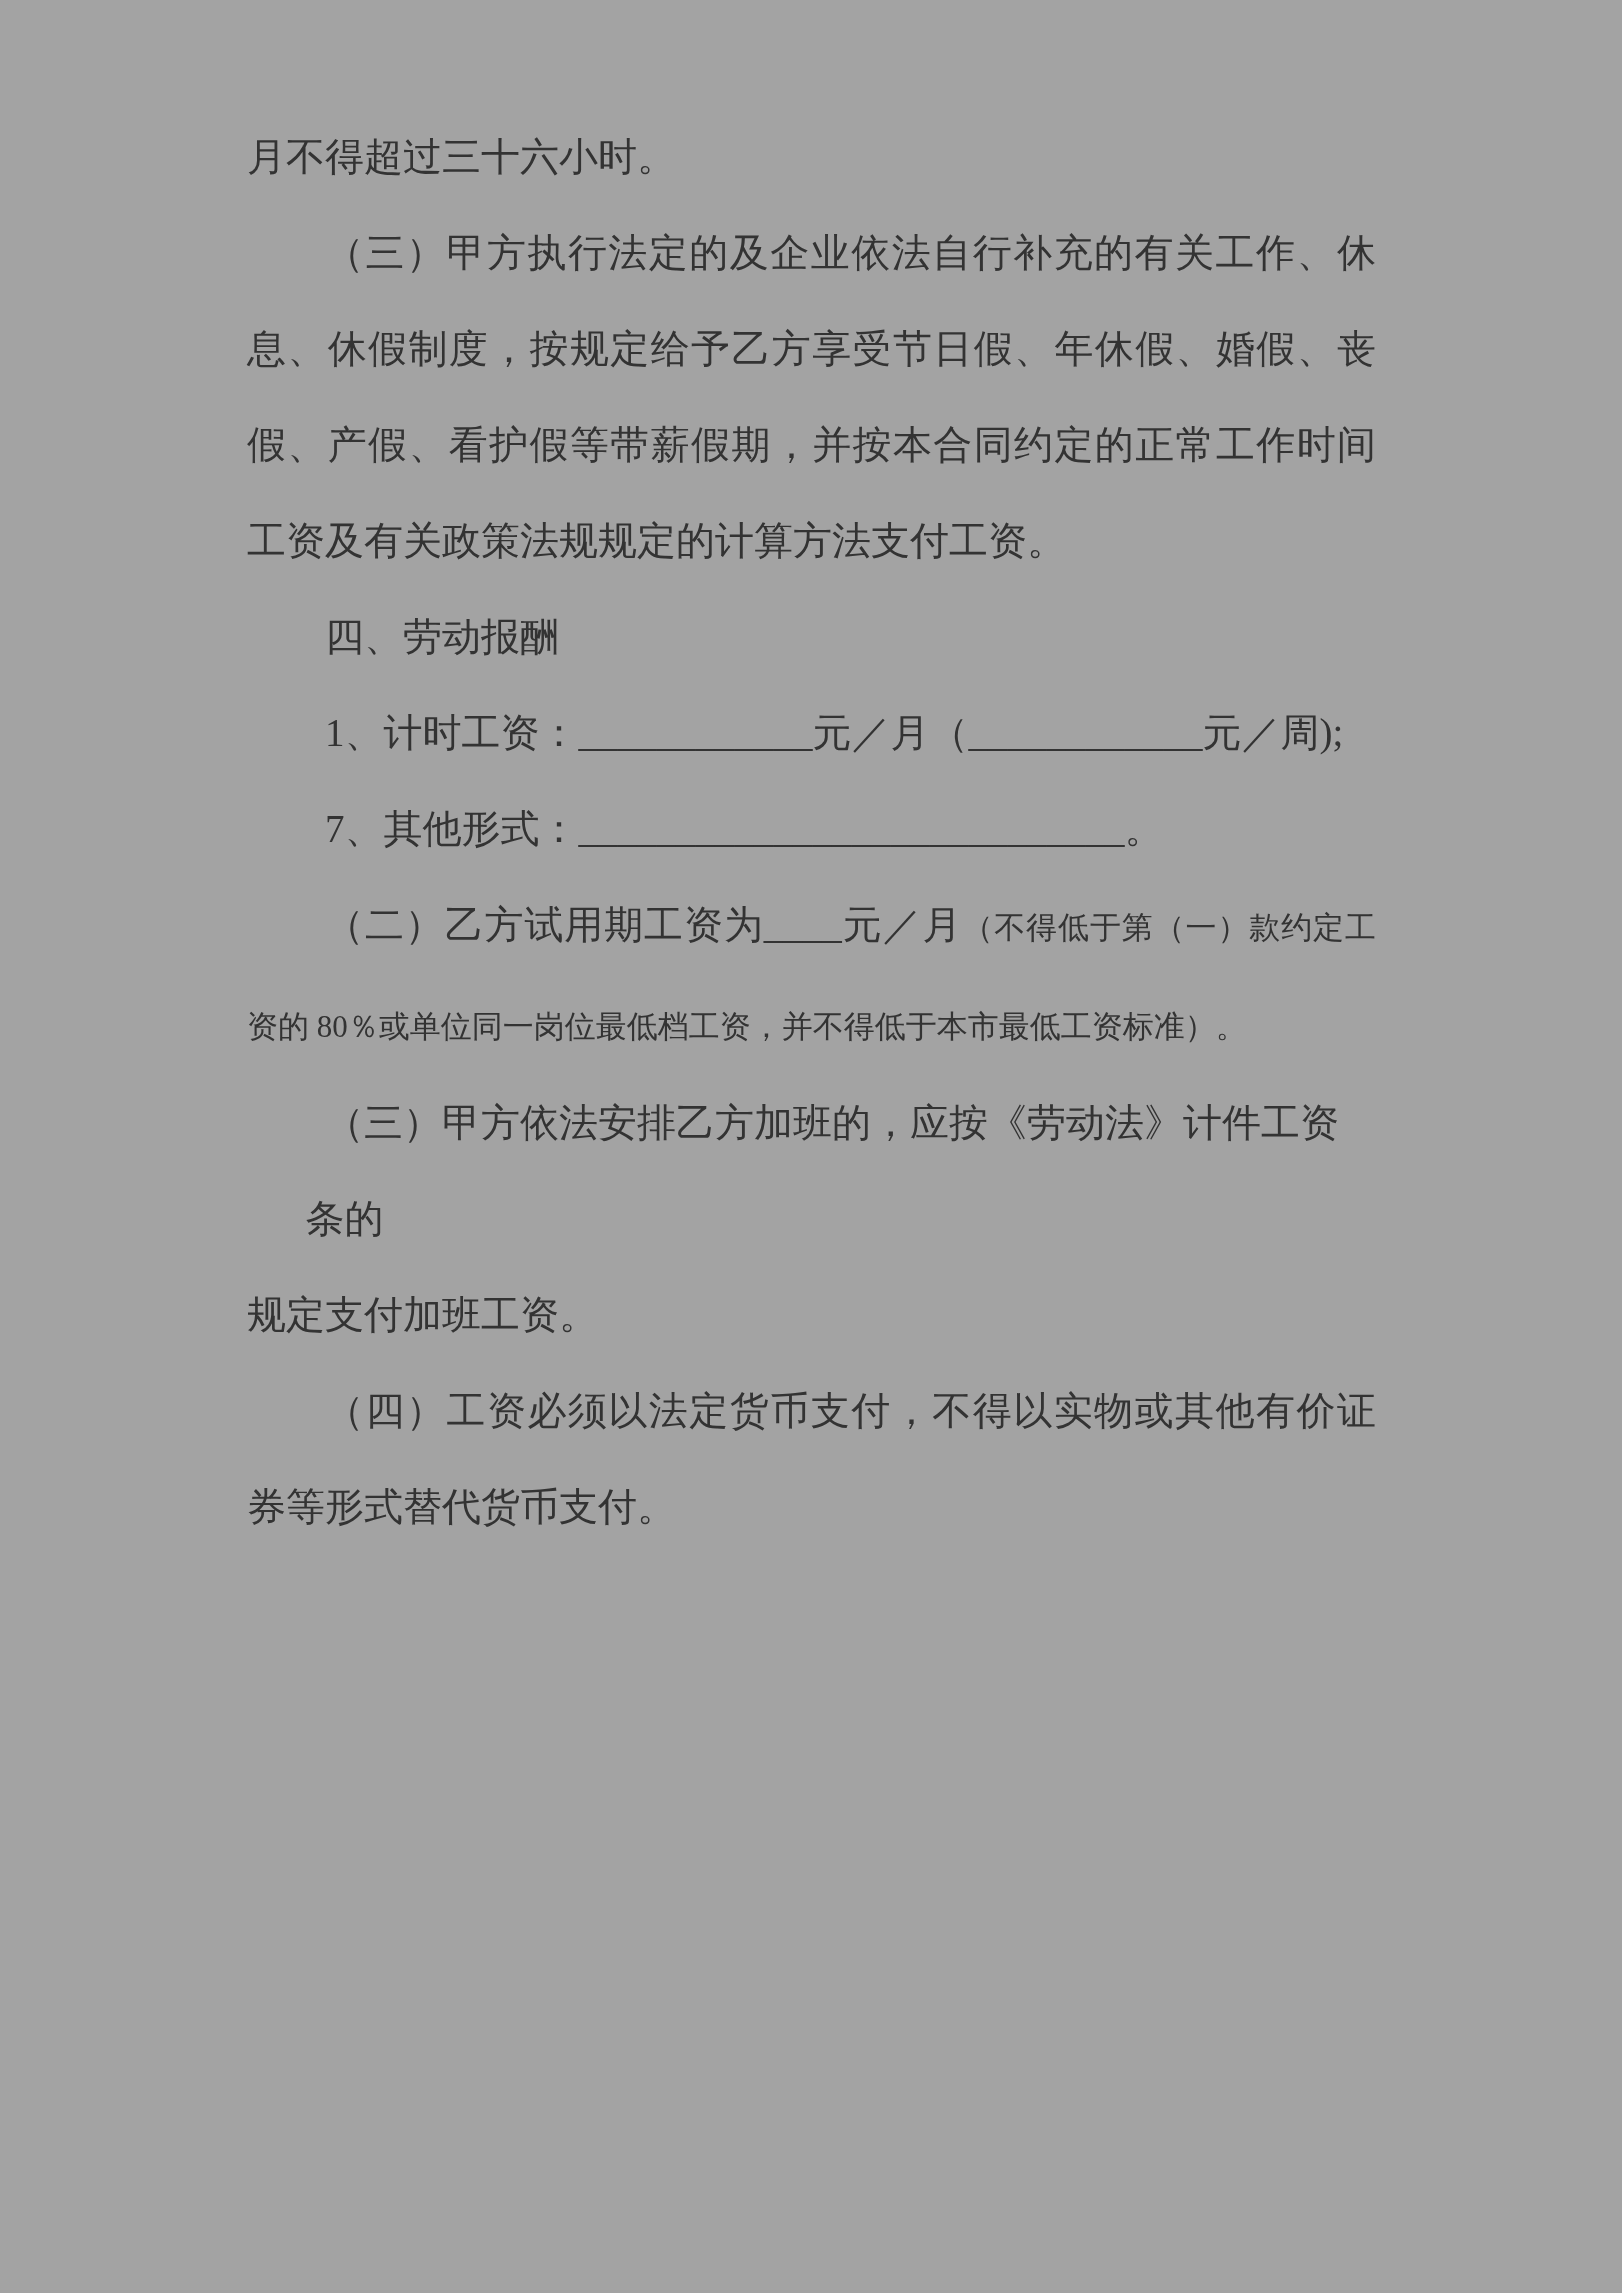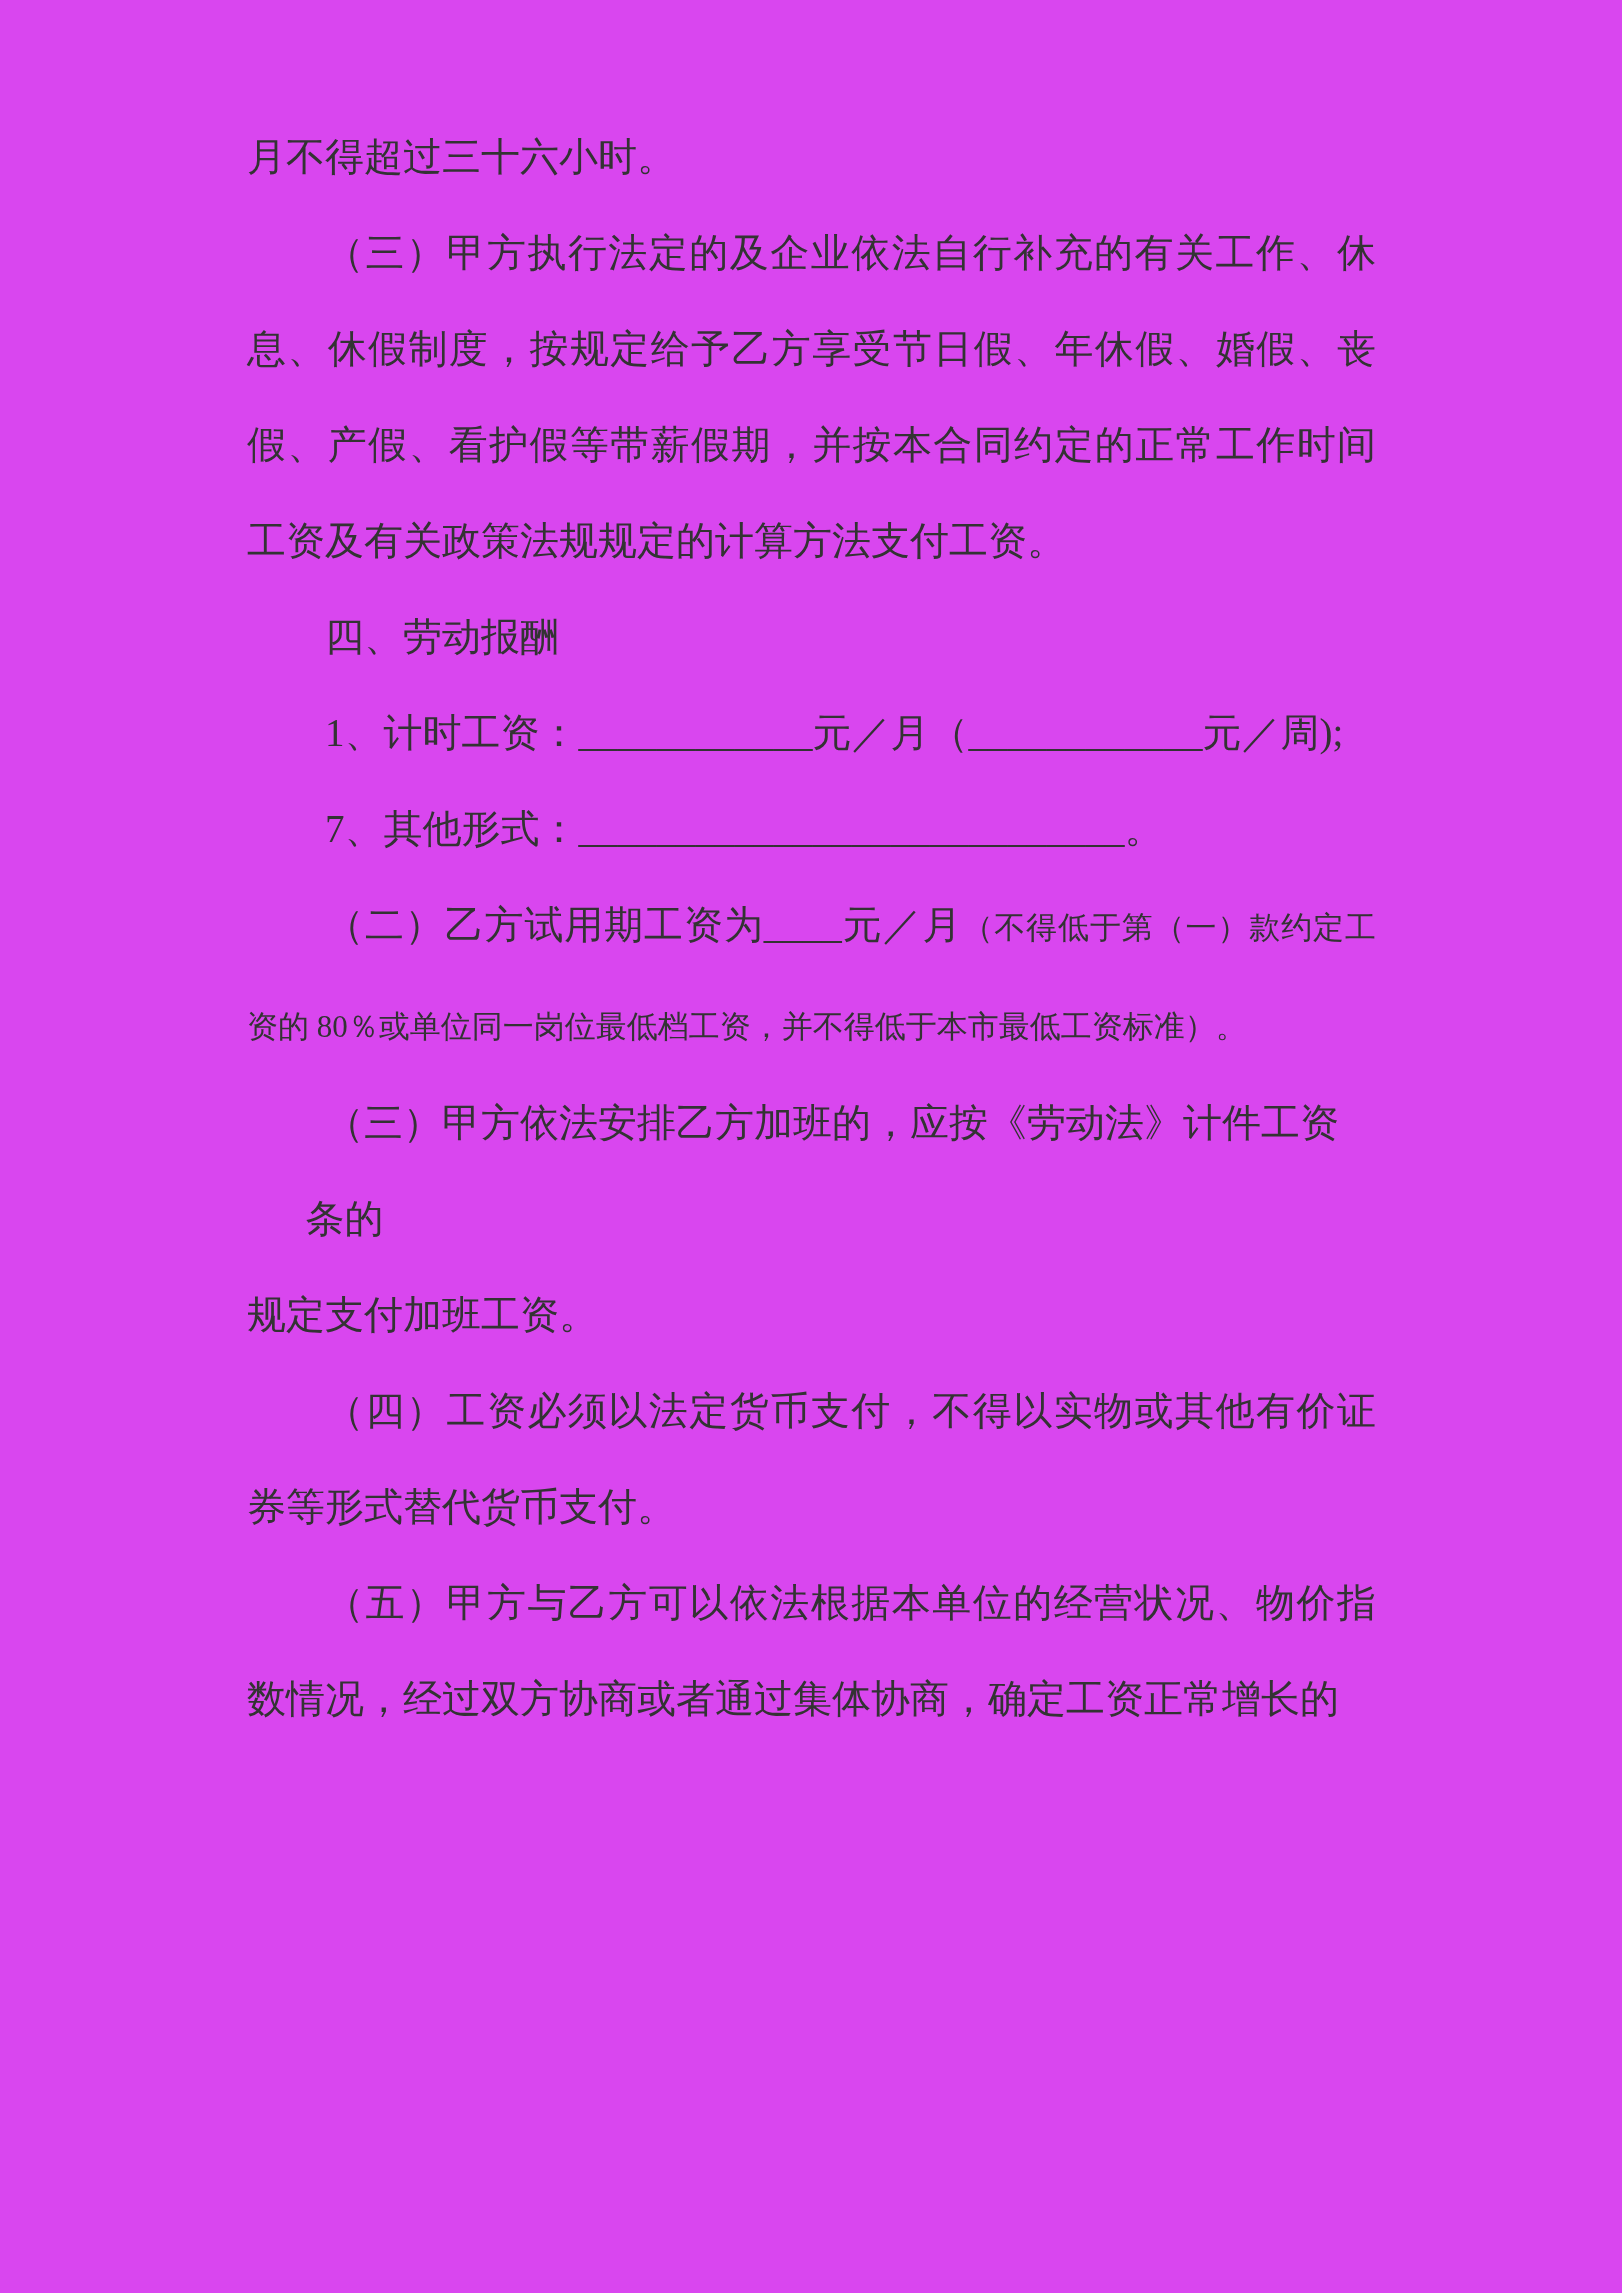--- a/index.html
+++ b/index.html
@@ -4,21 +4,21 @@
 <style>
   html, body {
     margin: 0;
     padding: 0;
     background: #ffffff;
   }
   .page {
     position: relative;
     width: 1623px;
     height: 2294px;
-    background: #d946ef;
+    background: #a3a3a3;
     box-sizing: border-box;
     padding: 109px 247px 0 247px;
     color: #333333;
     font-family: "Liberation Serif", "DejaVu Serif", serif;
     overflow: hidden;
   }
   .para {
     margin: 0;
     font-size: 39px;
     line-height: 96px;
@@ -52,16 +52,15 @@
   <p class="para indent"><span>（二）乙方试用期工资为____元／月</span><span class="small">（不得低于第（一）款约定工资的 80％或单位同一岗位最低档工资，并不得低于本市最低工资标准）。</span></p>
 
   <p class="para indent">（三）甲方依法安排乙方加班的，应按《劳动法》计件工资</p>
 
   <p class="para indent-mid">条的</p>
 
   <p class="para">规定支付加班工资。</p>
 
   <p class="para indent">（四）工资必须以法定货币支付，不得以实物或其他有价证券等形式替代货币支付。</p>
 
-  <p class="para indent">（五）甲方与乙方可以依法根据本单位的经营状况、物价指数情况，经过双方协商或者通过集体协商，确定工资正常增长的</p>
 
 </div>
 
 
 </body></html>

